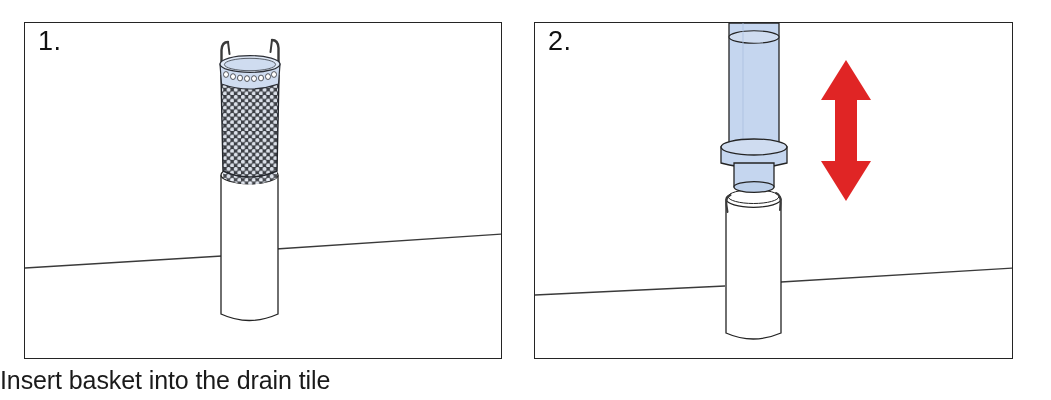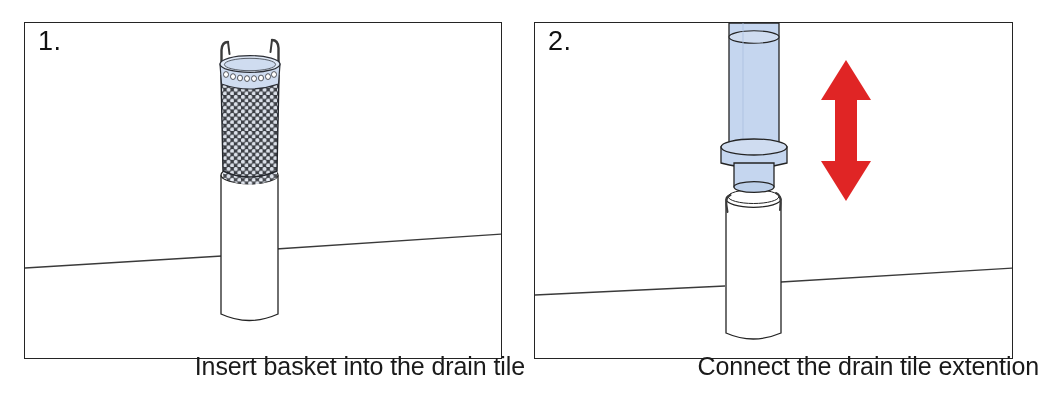--- a/index.html
+++ b/index.html
@@ -58,23 +58,23 @@
     font-size: 27px;
     font-weight: 400;
     color: #111111;
     letter-spacing: 0.5px;
     line-height: 1;
   }
   #panel-2 .step-number { left: 22px; }
 
   .caption {
     position: absolute;
-    top: 352px;
+    top: 366px;
     width: 525px;
-    text-align: right;
+    text-align: left;
     font-size: 25px;
     color: #1a1a1a;
     letter-spacing: -0.1px;
     line-height: 1.18;
     white-space: nowrap;
   }
   #panel-1 .caption { left: 0; }
   #panel-2 .caption { left: -12px; }
 </style>
 </head>
@@ -195,16 +195,15 @@
                    L322 138 L336 138
                    L311 178
                    L286 138 L300 138
                    L300 77 L286 77 Z" fill="#e02525" stroke="none"></path>
         </g>
       </svg>
     </div>
 
     <div class="step-number">2.</div>
 
-    <div class="caption">Connect the drain tile extention</div>
   </div>
 
 </div>
 
 </body></html>

